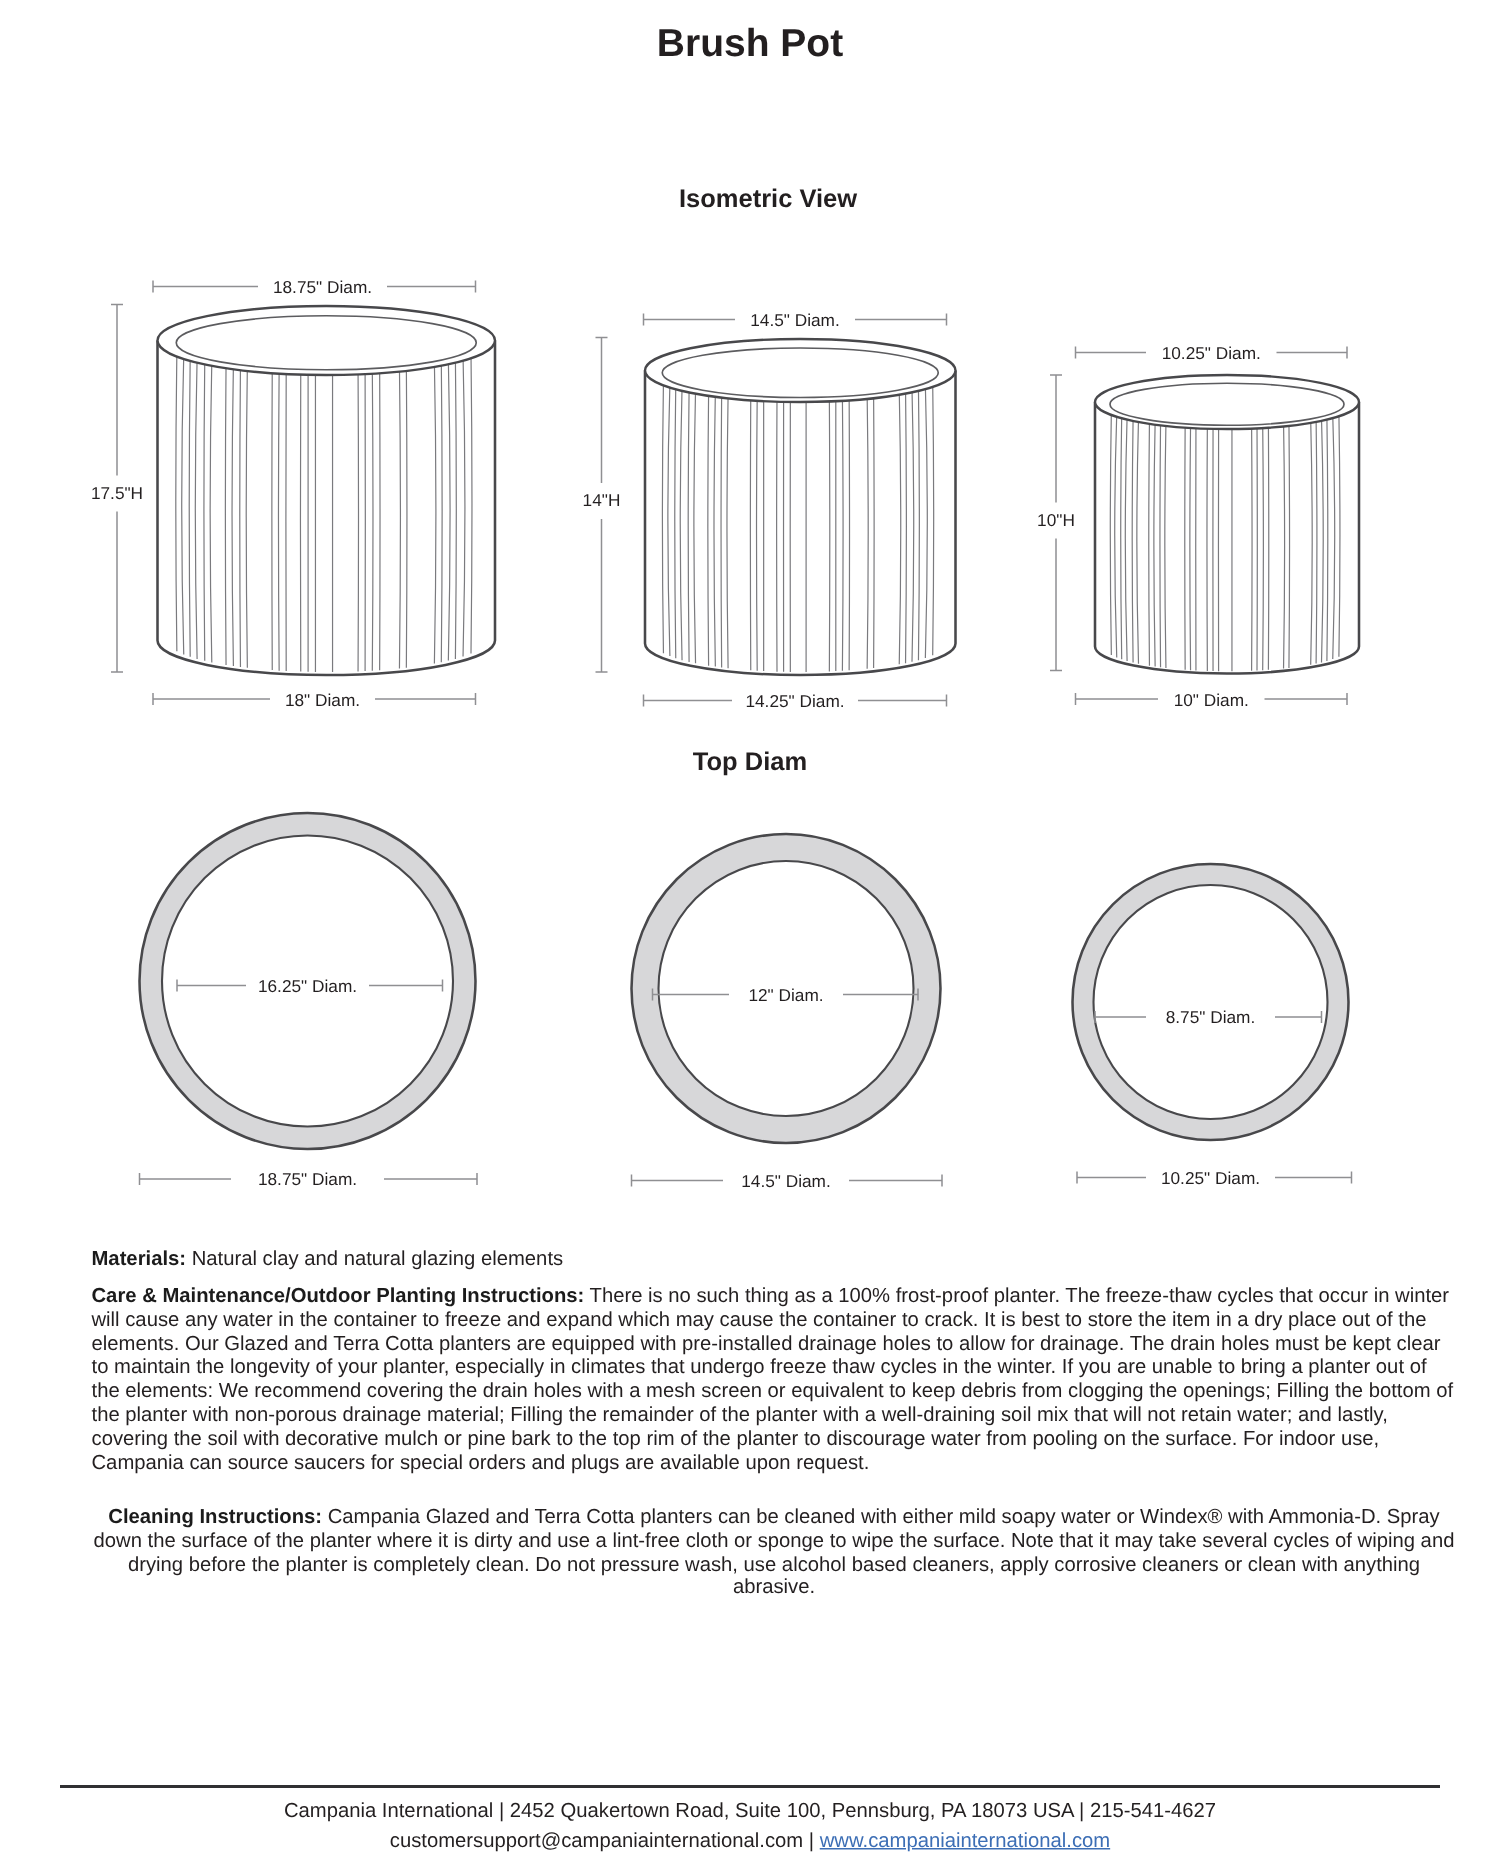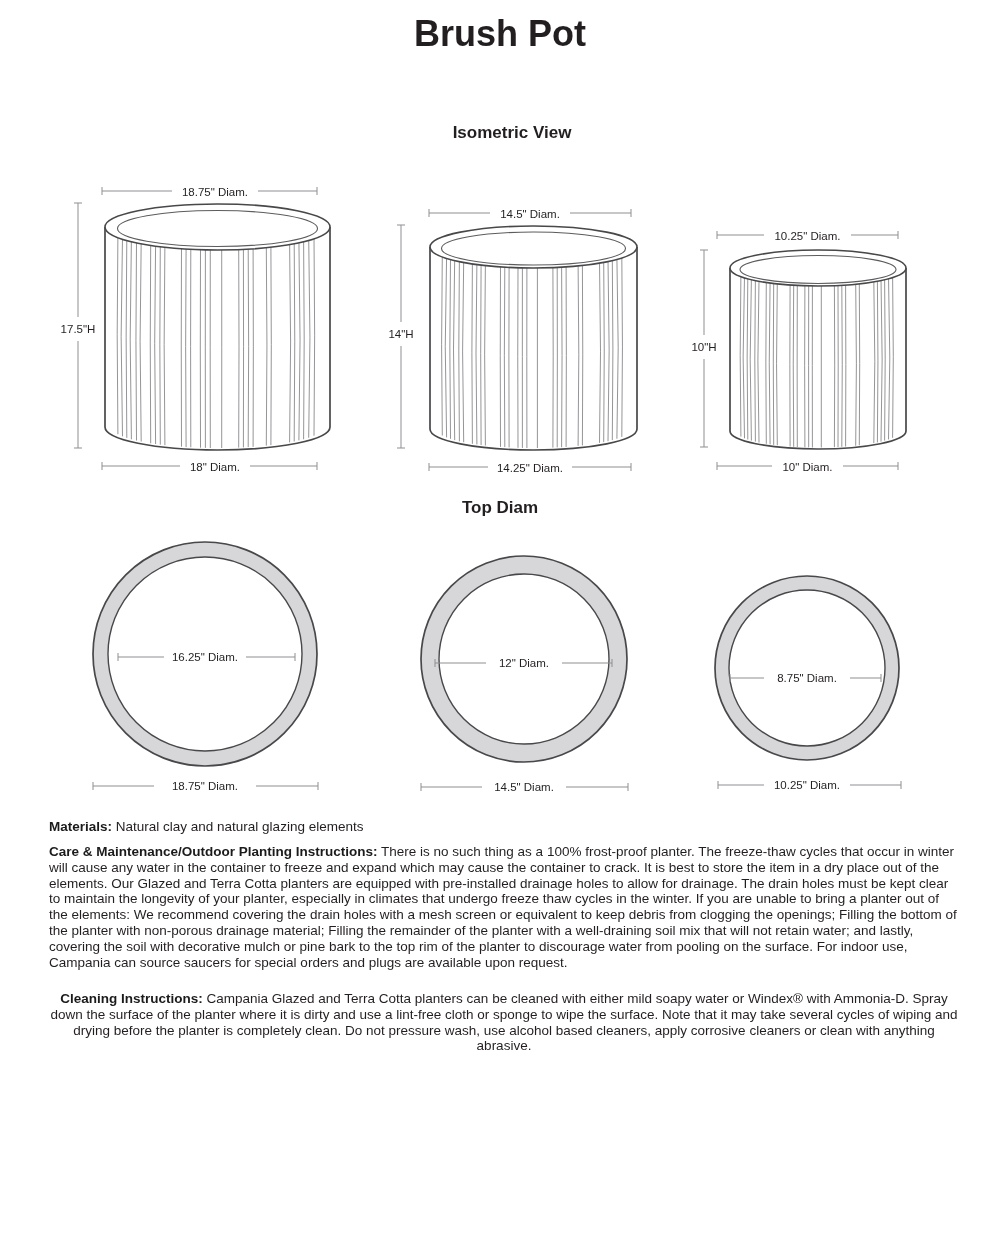--- a/index.html
+++ b/index.html
@@ -1,34 +1,34 @@
 <!DOCTYPE html>
 <html><head>
 <meta charset="utf-8">
 <style>
   html,body{margin:0;padding:0;background:#ffffff;}
   .page{position:relative;width:1000px;height:1250px;background:#fff;
         font-family:"Liberation Sans",sans-serif;color:#231f20;overflow:hidden;}
   h1.title{position:absolute;top:13px;left:0;width:100%;text-align:center;
-        font-size:36px;font-weight:bold;margin:0;color:#231f20;}
+        font-size:26px;font-weight:bold;margin:0;color:#231f20;}
   .sec-heading{position:absolute;width:100%;text-align:center;font-size:17px;
         font-weight:bold;margin:0;color:#231f20;}
   #iso-heading{top:123px;margin-left:12px;}
   #top-heading{top:498px;}
   svg.fig{position:absolute;overflow:visible;}
   .dim{stroke:#8f8f92;stroke-width:1;fill:none;}
   .dim-label{font-size:11.5px;fill:#231f20;text-anchor:middle;
         font-family:"Liberation Sans",sans-serif;}
   .outline{fill:#ffffff;stroke:#48484b;stroke-width:1.7;}
   .rim{fill:#ffffff;stroke:#48484b;stroke-width:1.6;}
   .rim-inner{fill:none;stroke:#5c5c5f;stroke-width:1.1;}
   .striations{stroke:#7a7a7e;stroke-width:0.8;fill:none;}
   .ring-outer{fill:#d7d7d9;stroke:#48484b;stroke-width:1.7;}
   .ring-inner{fill:#ffffff;stroke:#48484b;stroke-width:1.4;}
-  p.spec{position:absolute;left:45px;width:910px;margin:4px;font-size:13.5px;
+  p.spec{position:absolute;left:45px;width:910px;margin:16px;font-size:13.5px;
         line-height:15.8px;color:#231f20;text-align:left;}
   p.spec b{color:#1b1b1b;}
   #materials-p{top:815px;}
   #care-p{top:840px;}
   #cleaning-p{top:987px;text-align:center;}
   footer.page-footer{position:absolute;left:40px;top:1190px;width:920px;
         border-top:2.5px solid #303032;text-align:center;font-size:13.5px;
         line-height:20px;padding-top:5px;color:#231f20;}
   .link{color:#3c6eb5;text-decoration:underline;cursor:pointer;}
 </style>
@@ -198,14 +198,18 @@
     <path class="dim" d="M28,246 v8 M28,250 H74 M160,250 H211 M211,246 v8"></path>
     <text class="dim-label" x="117" y="254">10.25" Diam.</text>
   </svg>
 
   <p class="spec" id="materials-p"><b>Materials:</b><span> Natural clay and natural glazing elements</span></p>
 
   <p class="spec" id="care-p"><b>Care &amp; Maintenance/Outdoor Planting Instructions:</b><span> There is no such thing as a 100% frost-proof planter. The freeze-thaw cycles that occur in winter will cause any water in the container to freeze and expand which may cause the container to crack. It is best to store the item in a dry place out of the elements. Our Glazed and Terra Cotta planters are equipped with pre-installed drainage holes to allow for drainage. The drain holes must be kept clear to maintain the longevity of your planter, especially in climates that undergo freeze thaw cycles in the winter. If you are unable to bring a planter out of the elements: We recommend covering the drain holes with a mesh screen or equivalent to keep debris from clogging the openings; Filling the bottom of the planter with non-porous drainage material; Filling the remainder of the planter with a well-draining soil mix that will not retain water; and lastly, covering the soil with decorative mulch or pine bark to the top rim of the planter to discourage water from pooling on the surface. For indoor use, Campania can source saucers for special orders and plugs are available upon request.</span></p>
 
   <p class="spec" id="cleaning-p"><b>Cleaning Instructions:</b><span> Campania Glazed and Terra Cotta planters can be cleaned with either mild soapy water or Windex® with Ammonia-D. Spray down the surface of the planter where it is dirty and use a lint-free cloth or sponge to wipe the surface. Note that it may take several cycles of wiping and drying before the planter is completely clean. Do not pressure wash, use alcohol based cleaners, apply corrosive cleaners or clean with anything abrasive.</span></p>
 
+  <footer class="page-footer">
+    <div>Campania International | 2452 Quakertown Road, Suite 100, Pennsburg, PA 18073 USA | 215-541-4627</div>
+    <div><span>customersupport@campaniainternational.com</span><span> | </span><span class="link">www.campaniainternational.com</span></div>
+  </footer>
 
 </div>
 
 </body></html>

